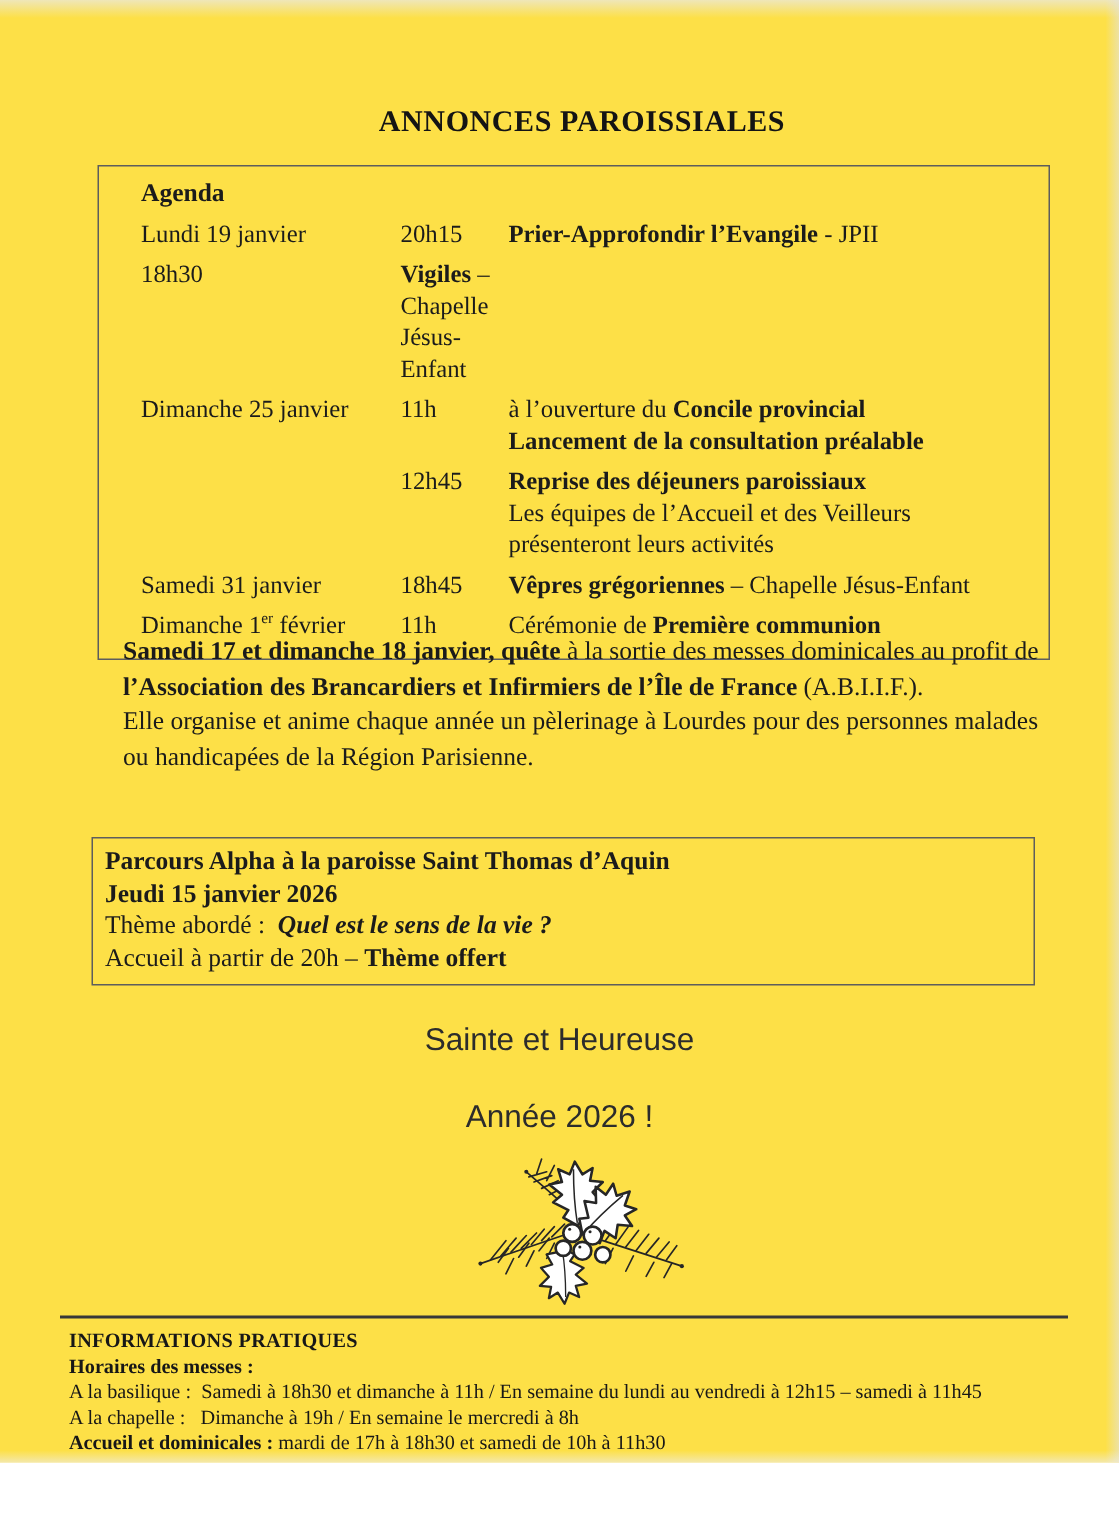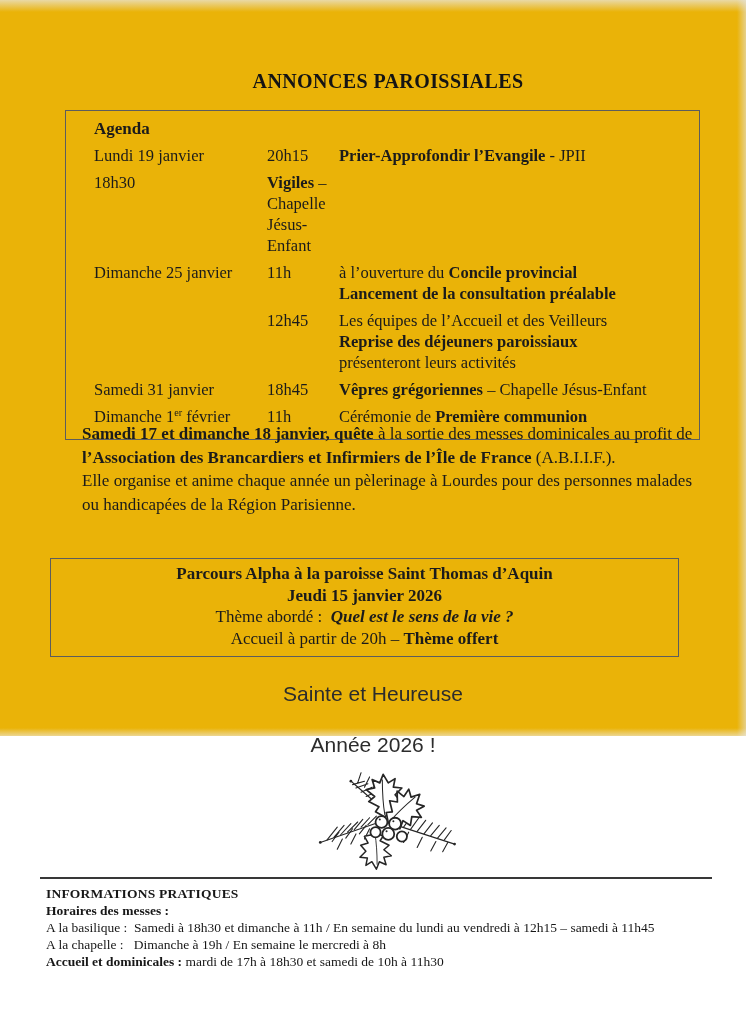--- a/index.html
+++ b/index.html
@@ -1,18 +1,18 @@
 <!DOCTYPE html>
 <html><head>
 <meta charset="utf-8">
 <style>
   html,body{margin:0;padding:0;}
   body{width:746px;height:1024px;background:#ffffff;overflow:hidden;}
   .page{
-    position:relative;width:746px;height:736px;background:#eab308;
+    position:relative;width:746px;height:975px;background:#fde047;
     font-family:"Liberation Serif", serif;color:#1b1b1b;
   }
   .scan-top{position:absolute;top:0;left:0;right:0;height:12px;
     background:linear-gradient(#e9e9e9,rgba(255,255,255,0));opacity:.7;}
   .scan-right{position:absolute;top:0;right:0;bottom:0;width:9px;
     background:linear-gradient(to left,#e3e3e3,rgba(255,255,255,0));opacity:.6;}
   .scan-bottom{position:absolute;left:0;right:0;bottom:0;height:8px;
     background:linear-gradient(to top,#ededed,rgba(255,255,255,0));opacity:.6;}
 
   .b{font-weight:bold;}
@@ -33,23 +33,23 @@
   .agenda-row{display:grid;grid-template-columns:173px 72px 1fr;margin-top:6px;}
   .agenda-row .date,.agenda-row .time{white-space:nowrap;}
 
   .quete{
     position:absolute;top:422px;left:82px;width:621px;margin:0;
     font-size:17px;line-height:23.5px;
   }
   .pline{display:block;}
 
   .alpha-box{
-    position:absolute;top:558px;left:50px;width:629px;box-sizing:border-box;
+    position:absolute;top:558px;left:61px;width:629px;box-sizing:border-box;
     border:1.5px solid #5d5d5d;padding:4px 8px 7px 8px;
-    text-align:center;font-size:17px;line-height:21.5px;
+    font-size:17px;line-height:21.5px;
   }
 
   .greet{
     position:absolute;left:0;width:746px;text-align:center;
     font-family:"Liberation Sans", sans-serif;font-size:21px;color:#2c2c2c;
   }
   .greet1{top:682px;}
   .greet2{top:733px;}
 
   .holly{position:absolute;top:771px;left:296px;}
@@ -95,22 +95,22 @@
     <div class="col time">11h</div>
     <div class="col desc">
             <div><span>à l’ouverture du </span><span class="b">Concile provincial</span></div>
             <div><span class="b">Lancement de la consultation préalable</span></div>
           </div>
   </div>
         <div class="agenda-row">
     <div class="col date"></div>
     <div class="col time">12h45</div>
     <div class="col desc">
+            <div><span class="b">Reprise des déjeuners paroissiaux</span></div>
             <div><span>Les équipes de l’Accueil et des Veilleurs</span></div>
-            <div><span class="b">Reprise des déjeuners paroissiaux</span></div>
             <div><span>présenteront leurs activités</span></div>
           </div>
   </div>
         <div class="agenda-row">
     <div class="col date"><span>Samedi 31 janvier</span></div>
     <div class="col time">18h45</div>
     <div class="col desc">
             <div><span class="b">Vêpres grégoriennes</span><span> – Chapelle Jésus-Enfant</span></div>
           </div>
   </div>

